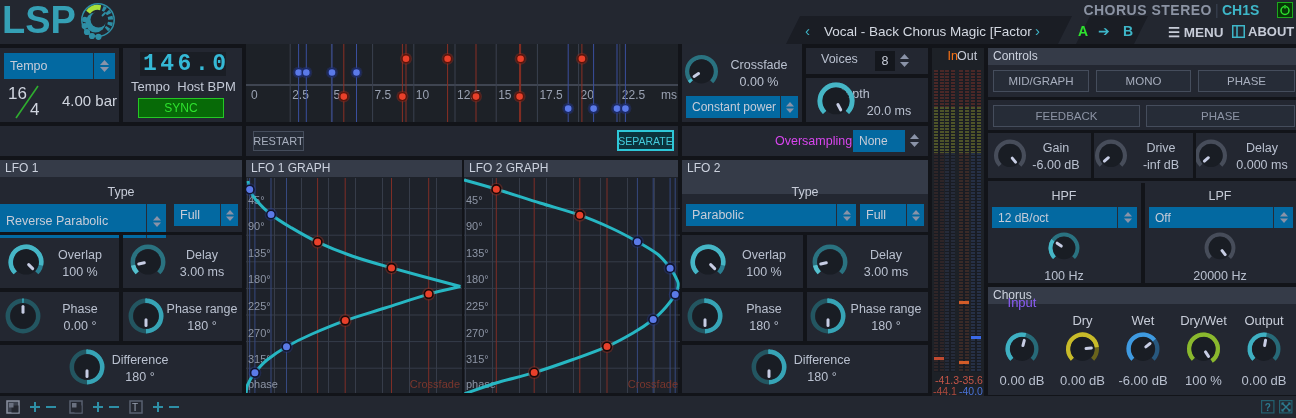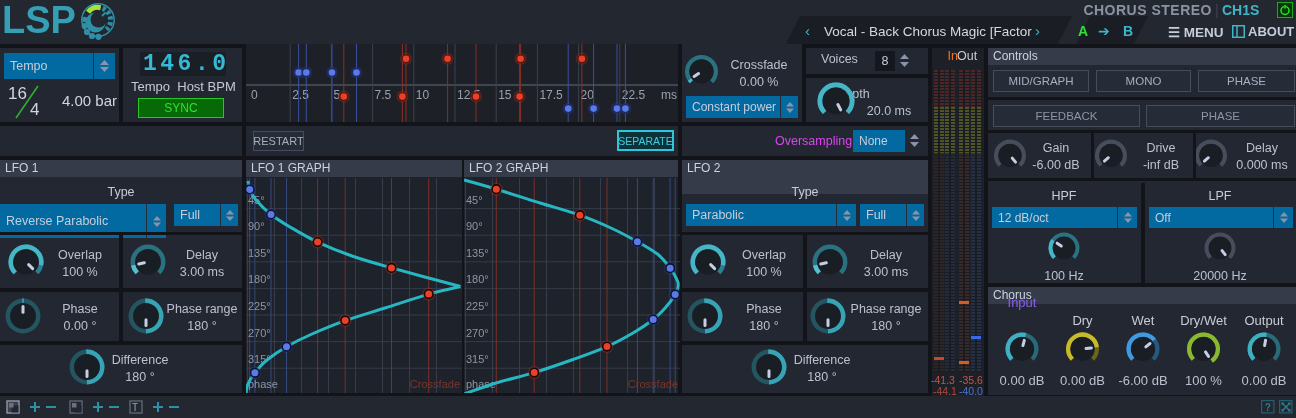--- a/index.html
+++ b/index.html
@@ -463,21 +463,21 @@
 background-image:linear-gradient(to right, transparent 0 4px, #191c23 4px 6px, transparent 6px),
 repeating-linear-gradient(to bottom, #4f5429 0 2px, #191c23 2px 3px);"></div>
 <div style="position:absolute;left:971px;top:153px;width:10px;height:219px;
 background-image:linear-gradient(to right, transparent 0 4px, #191c23 4px 6px, transparent 6px),
 repeating-linear-gradient(to bottom, #263046 0 2px, #191c23 2px 3px);"></div>
 
 <div class="abs" style="left:934px;top:357px;width:10px;height:3px;background:#c04a30"></div>
 <div class="abs" style="left:959px;top:301px;width:10px;height:3px;background:#d45c28"></div>
 <div class="abs" style="left:959px;top:361px;width:10px;height:3px;background:#d45c28"></div>
 <div class="abs" style="left:971px;top:336px;width:10px;height:3px;background:#3a6ae8"></div>
-<div class="abs" style="left:931px;top:374px;width:28px;text-align:left;color:#c45548;font-size:10.5px">-41.3</div>
+<div class="abs" style="left:931px;top:374px;width:28px;text-align:right;color:#c45548;font-size:10.5px">-41.3</div>
 <div class="abs" style="left:957px;top:374px;width:28px;text-align:center;color:#c45548;font-size:10.5px">-35.6</div>
 <div class="abs" style="left:931px;top:385px;width:28px;text-align:center;color:#b04a3e;font-size:10.5px">-44.1</div>
 <div class="abs" style="left:957px;top:385px;width:28px;text-align:center;color:#4a72d8;font-size:10.5px">-40.0</div>
 
 <div class="panel" style="left:988px;top:48px;width:308px;height:235px"></div>
 <div class="hdr" style="left:988px;top:48px;width:308px;height:17px">Controls</div>
 <div class="btn" style="left:993px;top:70px;width:96px;height:22px">MID/GRAPH</div>
 <div class="btn" style="left:1096px;top:70px;width:95px;height:22px">MONO</div>
 <div class="btn" style="left:1198px;top:70px;width:97px;height:22px">PHASE</div>
 <div class="btn" style="left:993px;top:105px;width:147px;height:22px;color:#8d94a5">FEEDBACK</div>

